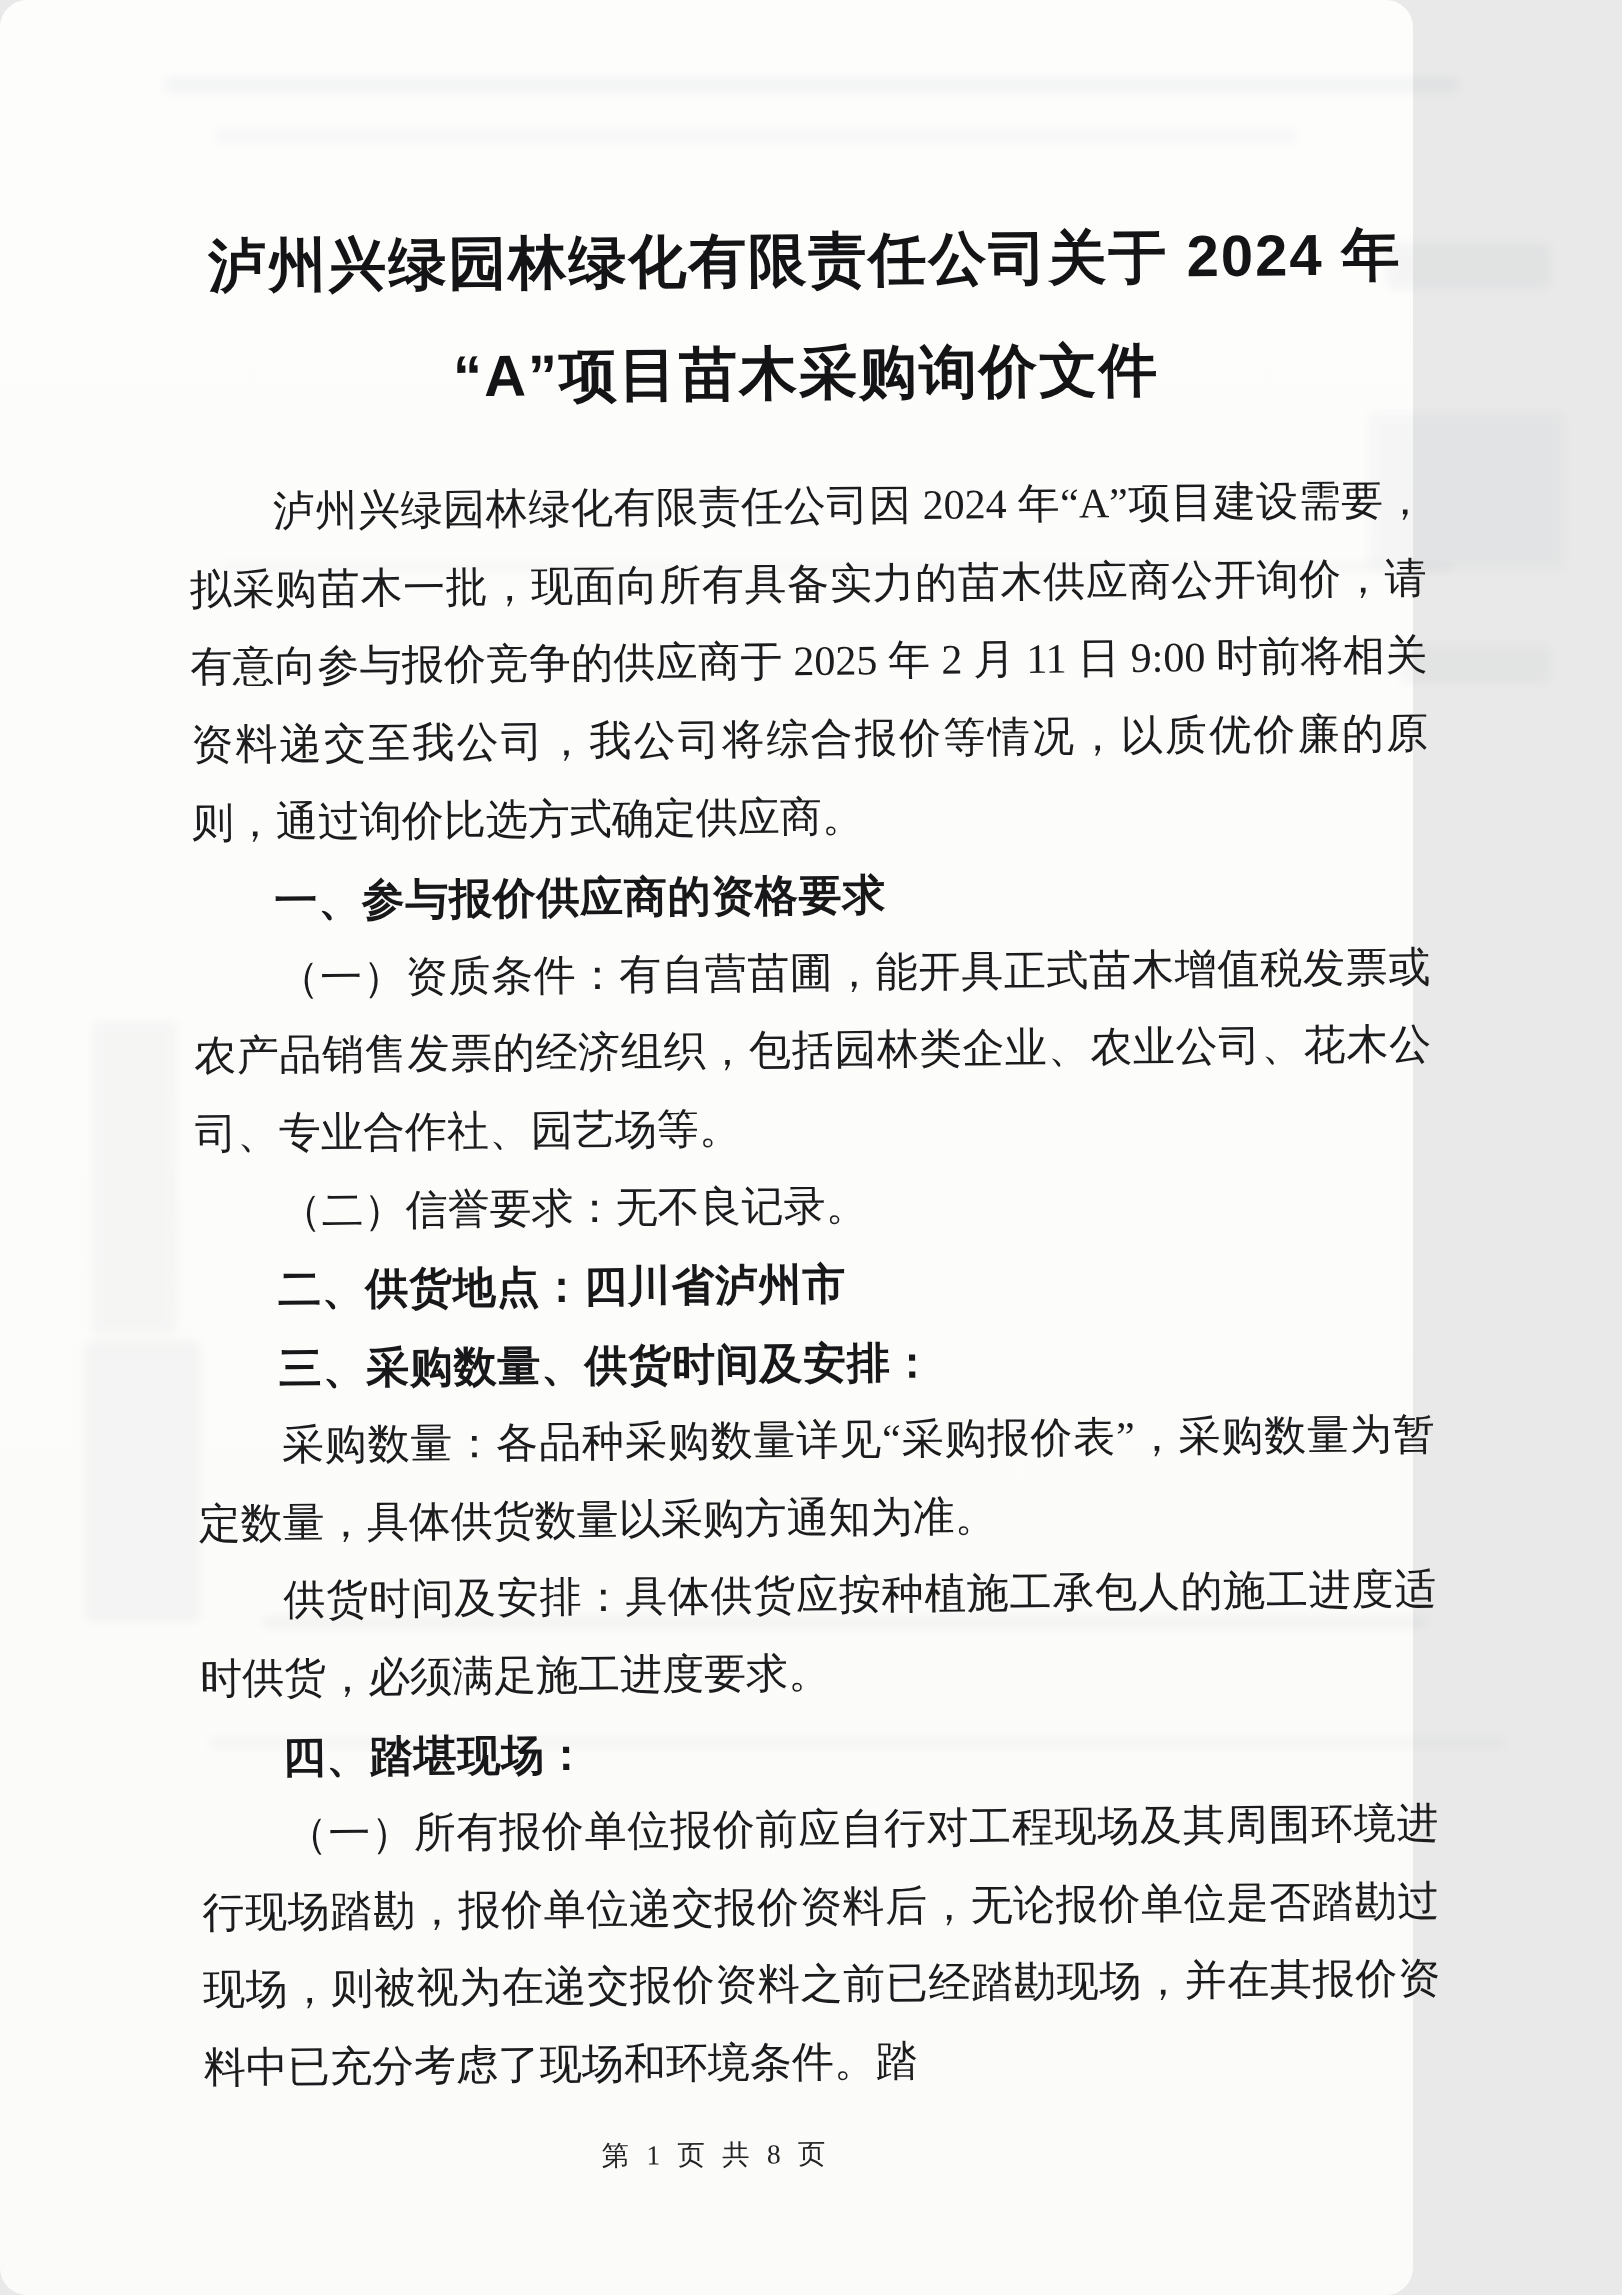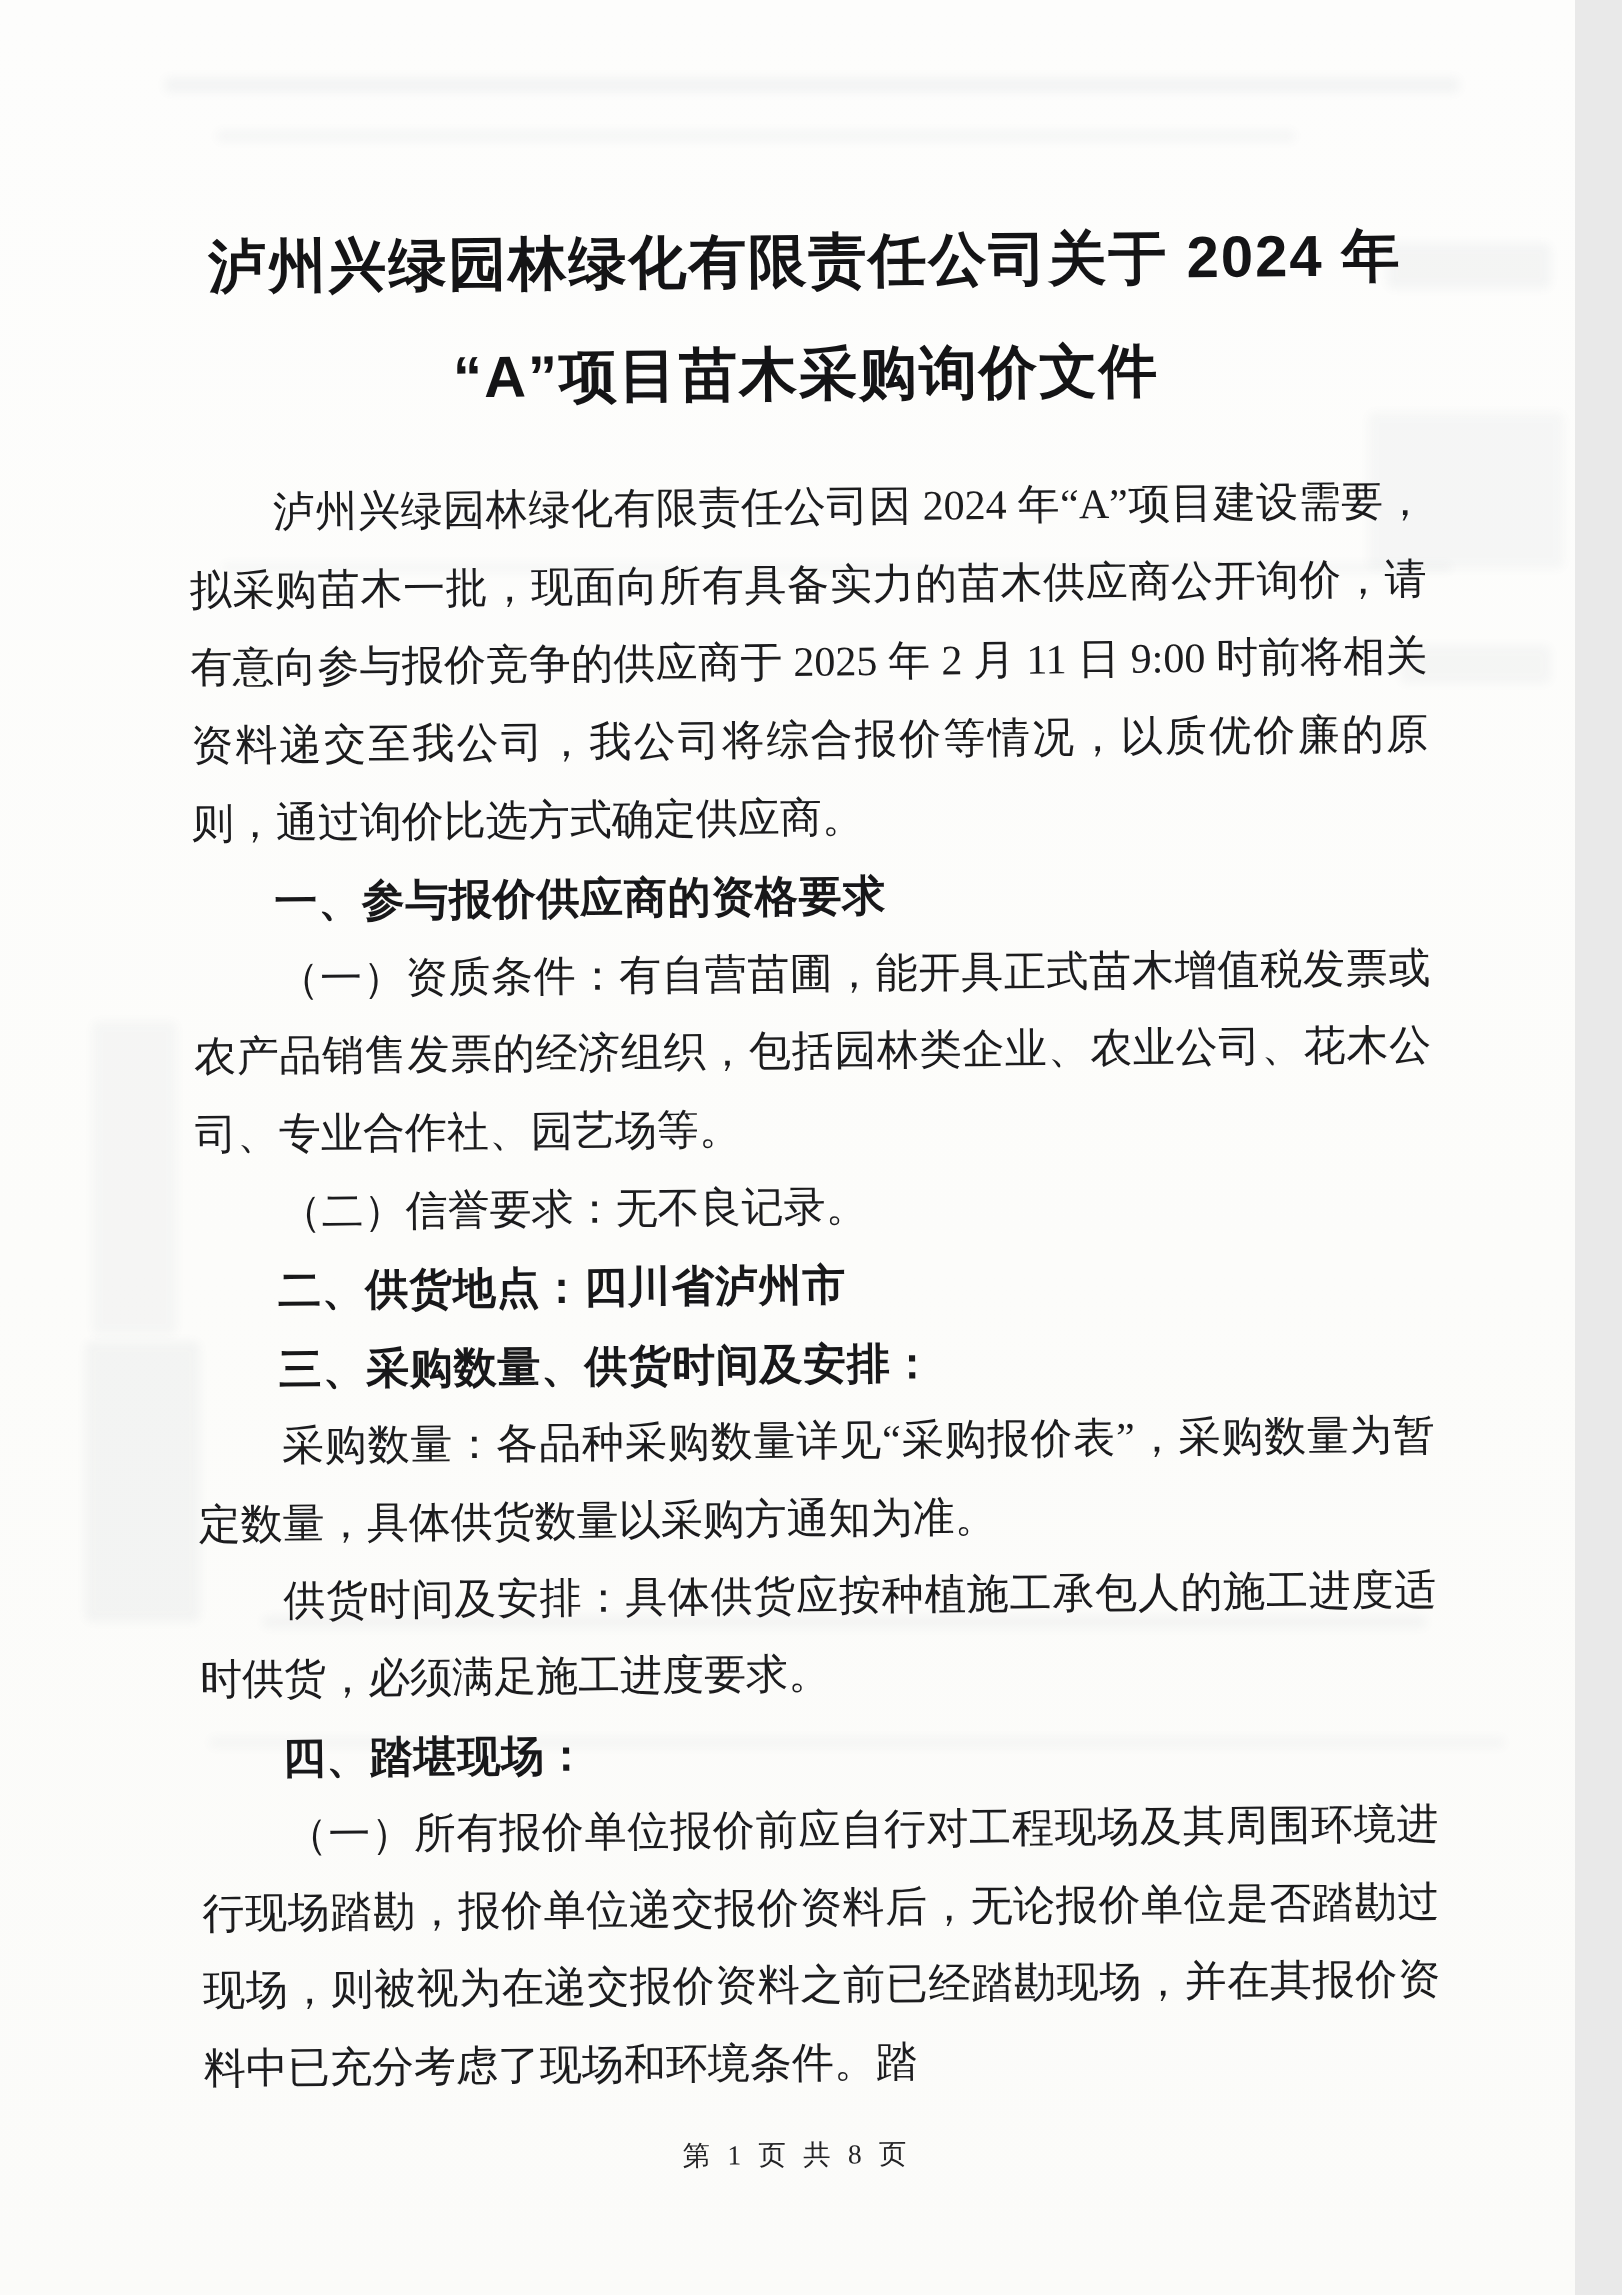--- a/index.html
+++ b/index.html
@@ -5,25 +5,26 @@
   html, body {
     margin: 0;
     padding: 0;
     width: 1623px;
     height: 2295px;
     overflow: hidden;
     background: #e9e9e9;
   }
   .page {
     position: relative;
-    width: 1575px;
+    width: 1413px;
     height: 2295px;
     background: linear-gradient(180deg, #fdfdfc 0%, #fcfcfa 55%, #fbfbf9 100%);
     color: #1b1b1d;
     font-family: "Liberation Serif", "DejaVu Serif", serif;
+    border-radius: 27px;
   }
   
   .bleed {
     position: absolute;
     background: #5a6b7a;
     filter: blur(4.6px);
     border-radius: 6.5px;
     pointer-events: none;
   }
   .b1 { top: 77px;  left: 164px;  width: 1296px; height: 15.7px;  opacity: .055; }

